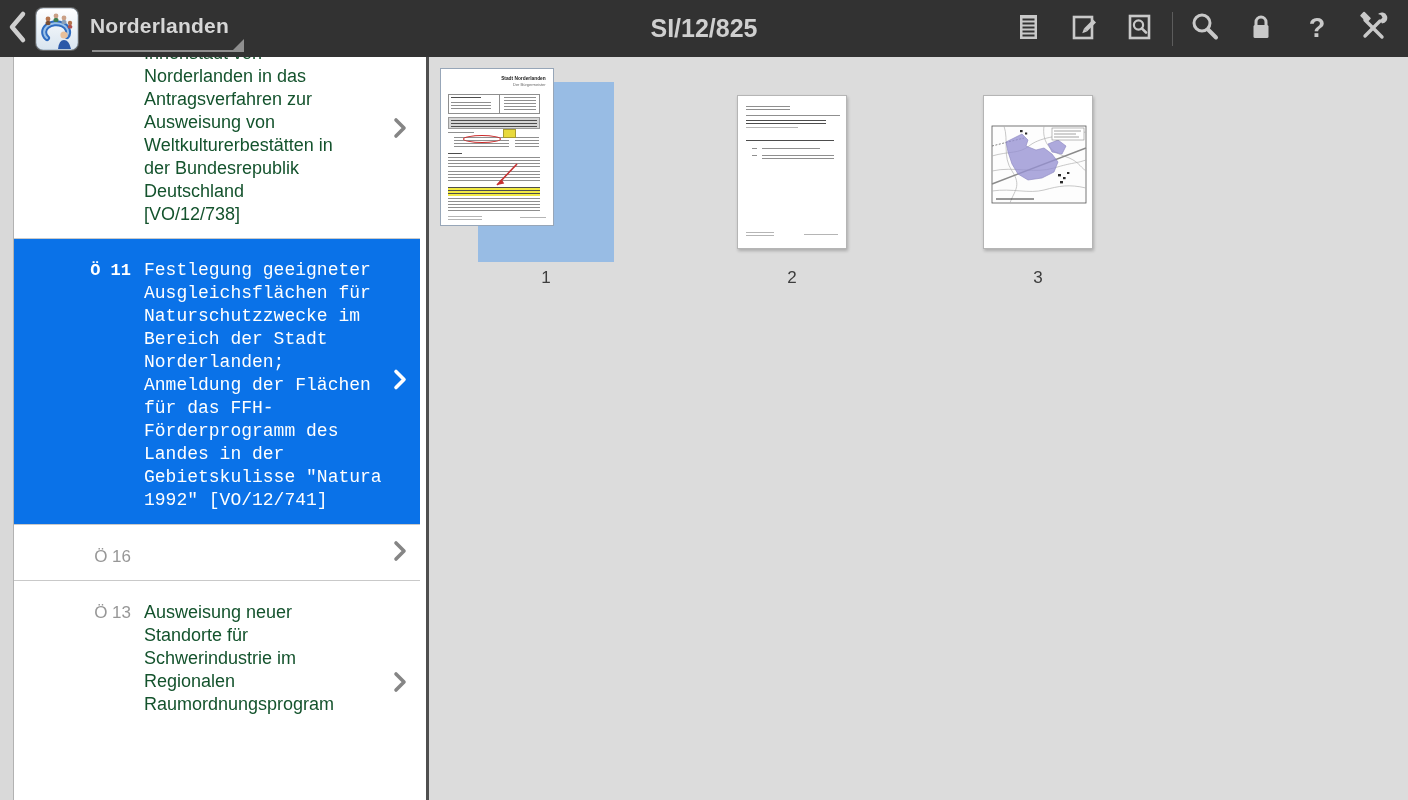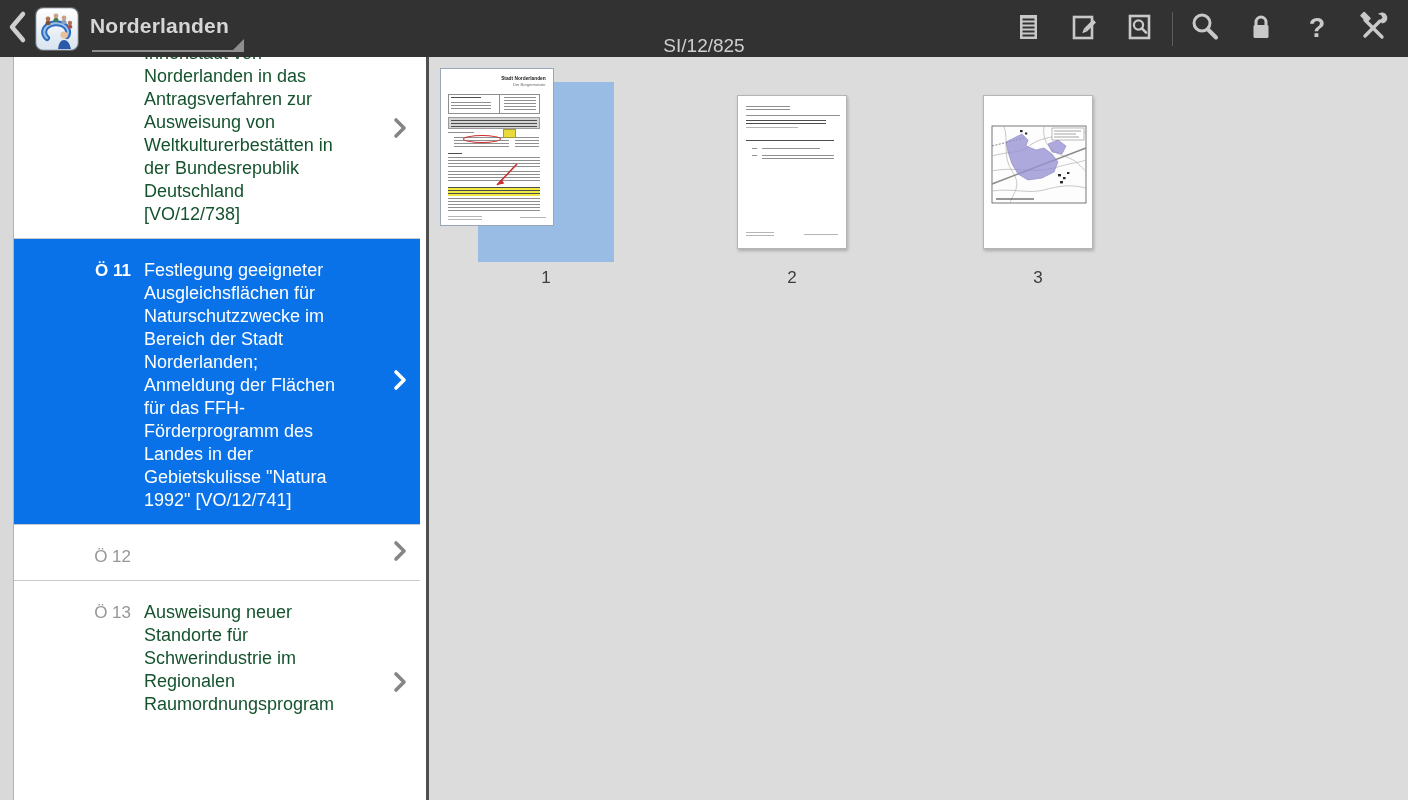--- a/index.html
+++ b/index.html
@@ -1,46 +1,46 @@
 <!DOCTYPE html>
 <html><head>
 <meta charset="utf-8">
 <style>
   * { margin:0; padding:0; box-sizing:border-box; }
   html,body { width:1408px; height:800px; overflow:hidden; background:#dcdcdc;
               font-family:"Liberation Sans", sans-serif; }
 
   
   .actionbar { position:relative; z-index:5; height:57px; background:#323232;
-               display:flex; align-items:flex-end; }
+               display:flex; align-items:center; }
   .ab-left { display:flex; align-items:center; height:57px; position:relative; }
   .back-btn { width:36px; height:57px; display:flex; align-items:center; justify-content:center; }
   .app-icon { width:42px; height:42px; margin-right:12px; border-radius:7px; overflow:hidden;
               box-shadow:0 0 0 1px rgba(255,255,255,.25); }
   .app-title { color:#d6d6d6; font-size:21px; font-weight:bold; letter-spacing:.2px; padding-bottom:6px;}
   .spinner-line { position:absolute; left:92px; bottom:5px; width:152px; height:2px; background:#8f8f8f; }
   .spinner-tri { position:absolute; left:233px; bottom:7px; width:0; height:0;
                  border-left:11px solid transparent; border-bottom:11px solid #8f8f8f; }
   .doc-ref { position:absolute; left:0; right:0; text-align:center; color:#cfcfcf;
-             font-size:19px; font-weight:normal; pointer-events:none; }
+             font-size:25px; font-weight:bold; pointer-events:none; }
   .ab-right { margin-left:auto; display:flex; align-items:center; height:57px; padding-right:7px; }
   .ab-btn { width:56px; height:57px; display:flex; align-items:center; justify-content:center; }
   .ab-div { width:1px; height:34px; background:#5c5c5c; margin:0 4px; }
   .help-glyph { color:#c9c9c9; font-size:27px; font-weight:bold; }
 
   
   .app-body { display:flex; height:743px; overflow:hidden; }
   .sidebar { width:426px; display:flex; background:#ffffff; }
   .gutter { width:14px; background:#d9d9d9; border-right:1px solid #b2b2b2; }
   .agenda-list { flex:1; margin-top:-35px; background:#fff; padding-right:6px; }
   .vdivider { width:3px; background:#4f4f4f; }
 
   .agenda-item { position:relative; display:flex; padding:20px 0 12px; border-top:1px solid #c9c9c9; background:#fff; }
   .agenda-item:first-child { border-top:none; }
-  .agenda-item.selected { background:#0a72e8; }
+  .agenda-item.selected { background:#0a72e8;font-family:Liberation Mono, monospace; }
   .agenda-item.last-cut { padding-bottom:70px; }
   .num { width:130px; padding-right:13px; text-align:right; font-size:17px;
          line-height:23px; color:#979797; flex-shrink:0; }
   .selected .num { color:#ffffff; font-weight:bold; }
   .itxt { width:238px; font-size:18px; line-height:23px; color:#14532d; white-space:pre-line; }
   .selected .itxt { color:#ffffff; }
   .chev { position:absolute; right:13px; top:50%; transform:translateY(-50%); }
 
   
   .content { position:relative; flex:1; background:#dcdcdc; }
@@ -211,21 +211,21 @@
 Gebietskulisse "Natura
 1992" [VO/12/741]</div>
         <span class="chev">
           <svg width="14" height="22" viewBox="0 0 14 22">
               <polyline points="3,3 11,11 3,19" fill="none" stroke="#ffffff" stroke-width="3.6" stroke-linecap="round" stroke-linejoin="round"></polyline>
             </svg>
         </span>
       </div>
 
       <div class="agenda-item">
-        <div class="num">Ö 12</div>
+        <div class="num">Ö 16</div>
         <span class="chev">
           <svg width="14" height="22" viewBox="0 0 14 22">
               <polyline points="3,3 11,11 3,19" fill="none" stroke="#858585" stroke-width="3.6" stroke-linecap="round" stroke-linejoin="round"></polyline>
             </svg>
         </span>
       </div>
 
       <div class="agenda-item last-cut">
         <div class="num">Ö 13</div>
         <div class="itxt">Ausweisung neuer

